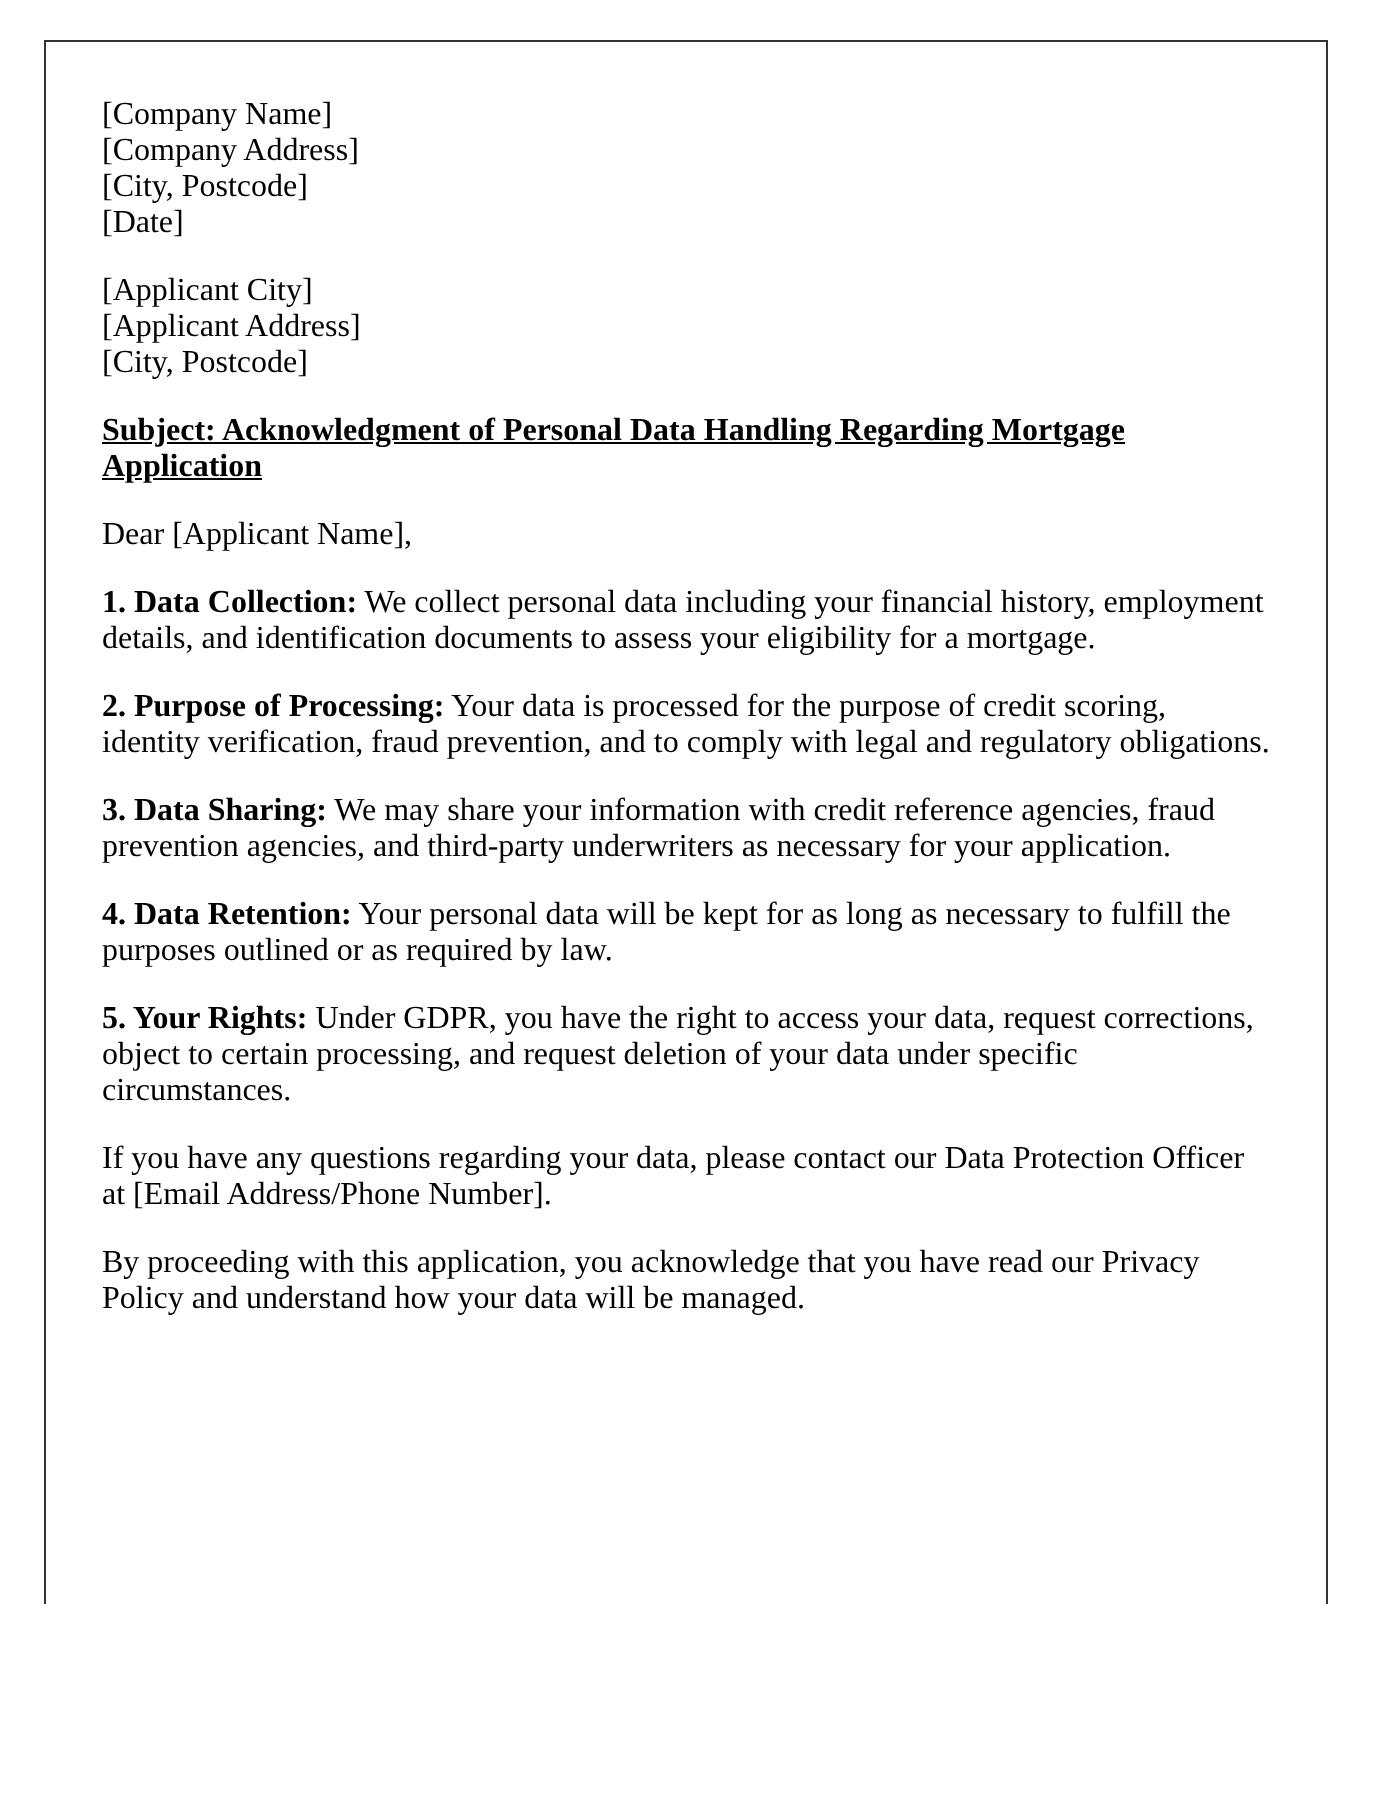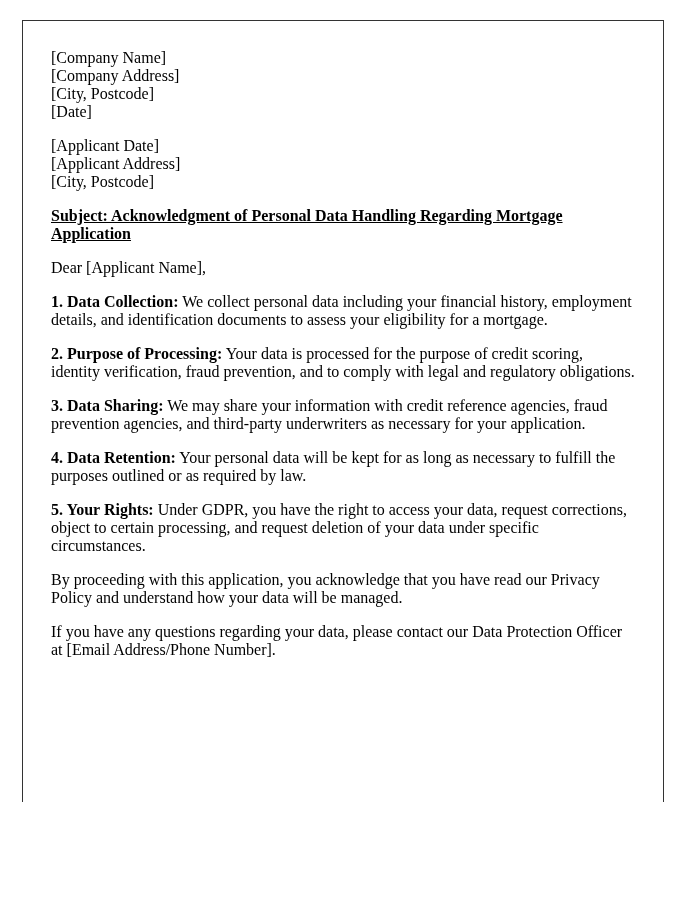--- a/index.html
+++ b/index.html
@@ -29,40 +29,40 @@
   <div class="page">
 
     <div class="block">
       <span class="line">[Company Name]</span>
       <span class="line">[Company Address]</span>
       <span class="line">[City, Postcode]</span>
       <span class="line">[Date]</span>
     </div>
 
     <div class="block">
-      <span class="line">[Applicant Date]</span>
+      <span class="line">[Applicant City]</span>
       <span class="line">[Applicant Address]</span>
       <span class="line">[City, Postcode]</span>
     </div>
 
     <p class="subject">Subject: Acknowledgment of Personal Data Handling Regarding Mortgage Application</p>
 
     <p>Dear [Applicant Name],</p>
 
 
     <p><span class="label">1. Data Collection:</span><span> We collect personal data including your financial history, employment details, and identification documents to assess your eligibility for a mortgage.</span></p>
 
     <p><span class="label">2. Purpose of Processing:</span><span> Your data is processed for the purpose of credit scoring, identity verification, fraud prevention, and to comply with legal and regulatory obligations.</span></p>
 
     <p><span class="label">3. Data Sharing:</span><span> We may share your information with credit reference agencies, fraud prevention agencies, and third-party underwriters as necessary for your application.</span></p>
 
     <p><span class="label">4. Data Retention:</span><span> Your personal data will be kept for as long as necessary to fulfill the purposes outlined or as required by law.</span></p>
 
     <p><span class="label">5. Your Rights:</span><span> Under GDPR, you have the right to access your data, request corrections, object to certain processing, and request deletion of your data under specific circumstances.</span></p>
 
+    <p>If you have any questions regarding your data, please contact our Data Protection Officer at [Email Address/Phone Number].</p>
+
     <p>By proceeding with this application, you acknowledge that you have read our Privacy Policy and understand how your data will be managed.</p>
-
-    <p>If you have any questions regarding your data, please contact our Data Protection Officer at [Email Address/Phone Number].</p>
 
 
 
   </div>
 </div>
 
 </body></html>

